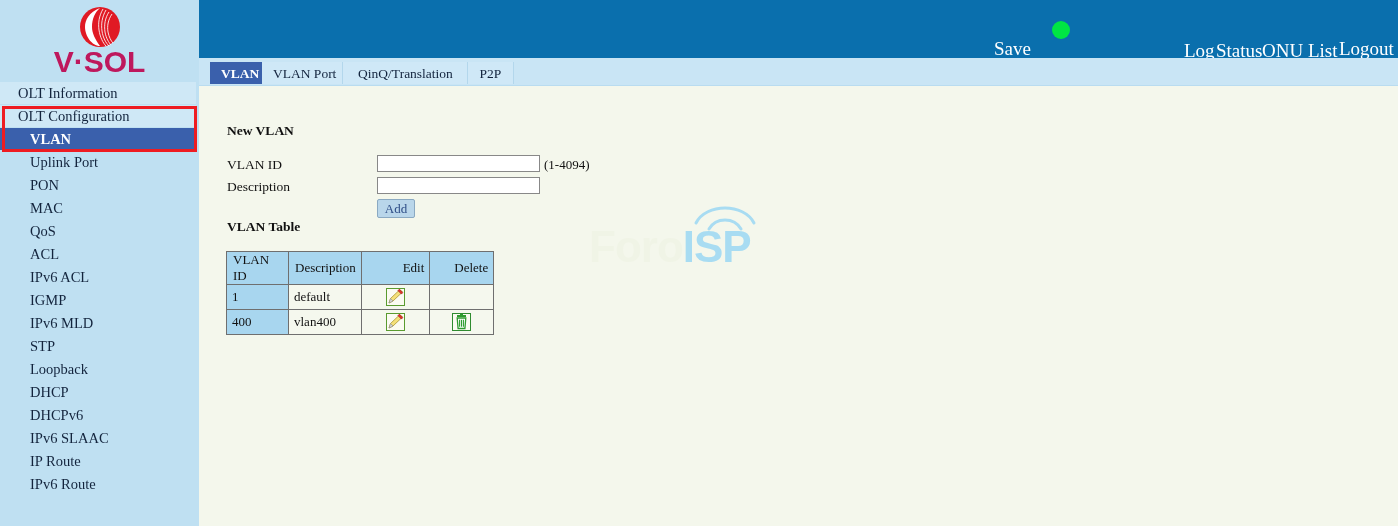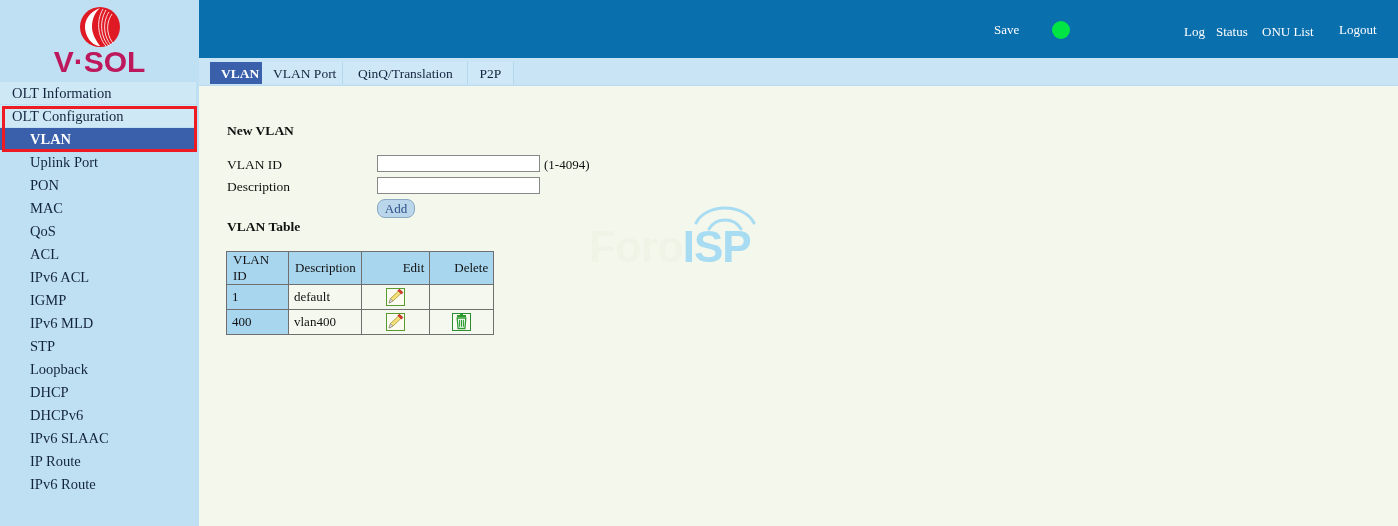--- a/index.html
+++ b/index.html
@@ -57,21 +57,21 @@
     list-style: none;
     margin: 0;
     padding: 0;
   }
   .nav-item {
     height: 22px;
     line-height: 22px;
     font-size: 14.5px;
     color: #13243d;
     background: #bfe0f2;
-    padding-left: 12px;
+    padding-left: 18px;
     margin-bottom: 1px;
     box-sizing: border-box;
     white-space: nowrap;
     overflow: hidden;
     width: 196px;
   }
   .nav-item.sub {
     padding-left: 30px;
   }
   .nav-item.active {
@@ -102,23 +102,24 @@
     overflow: hidden;
   }
   #topbar {
     height: 58px;
     background: #0a6fad;
     position: relative;
     color: #ffffff;
   }
   #topbar .tb-link {
     position: absolute;
-    font-size: 13px;
+    font-size: 19px;
     color: #ffffff;
     white-space: nowrap;
+    margin-top: 16px;
   }
   .tb-save   { left: 795px; top: 22px; }
   .tb-log    { left: 985px; top: 24px; }
   .tb-status { left: 1017px; top: 24px; }
   .tb-onu    { left: 1063px; top: 24px; }
   .tb-logout { left: 1140px; top: 22px; }
   #status-dot {
     position: absolute;
     left: 853px;
     top: 21px;
@@ -213,21 +214,21 @@
   }
 
   #add-btn {
     position: absolute;
     left: 178px;
     top: 113px;
     width: 38px;
     height: 19px;
     background: #b9d6ea;
     border: 1px solid #8aa9c2;
-    border-radius: 8px;
+    border-radius: 2px;
     color: #2f4e87;
     font-family: "Liberation Serif", serif;
     font-size: 13px;
     line-height: 17px;
     text-align: center;
     box-sizing: border-box;
     cursor: pointer;
     padding: 0;
   }
 

